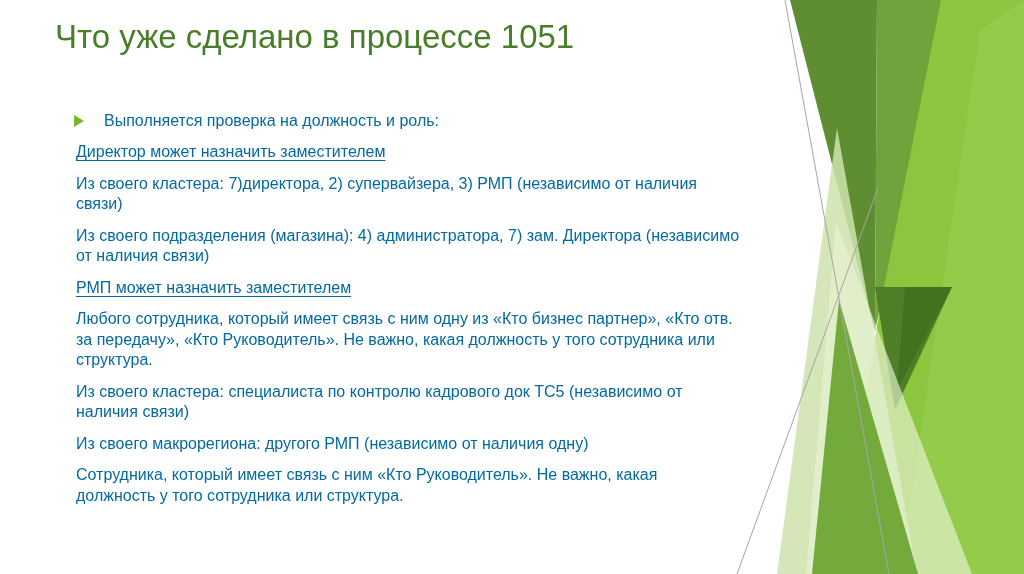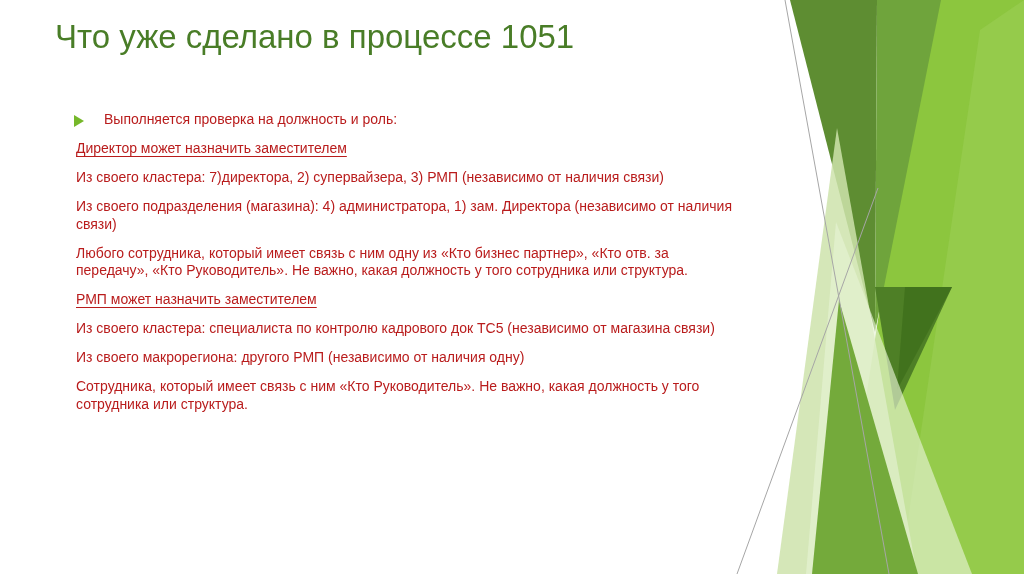--- a/index.html
+++ b/index.html
@@ -20,22 +20,22 @@
     text-align:left;
     color:#497D27;
     font-size:33px;
     line-height:1.26;
     z-index:2;
   }
   .content{
     position:absolute;
     top:111px;left:76px;width:664px;
     z-index:2;
-    color:#b91c1c;
-    font-size:14px;
+    color:#0369a1;
+    font-size:16px;
     line-height:1.28;
   }
   .para{margin:0 0 11px 0;}
   .para.underline{text-decoration:underline;text-underline-offset:3px;}
   .para.with-bullet{position:relative;padding-left:28px;}
   .bullet-tri{
     position:absolute;left:-2px;top:4px;
     width:0;height:0;
     border-left:10px solid #76B82A;
     border-top:6px solid transparent;
@@ -69,26 +69,26 @@
 
     <div class="para with-bullet">
       <span class="bullet-tri"></span>
       <span>Выполняется проверка на должность и роль:</span>
     </div>
 
     <div class="para underline">Директор может назначить заместителем</div>
 
     <div class="para">Из своего кластера: 7)директора,  2) супервайзера, 3) РМП (независимо от наличия связи)</div>
 
-    <div class="para">Из своего подразделения (магазина): 4) администратора,  1) зам. Директора (независимо от наличия связи)</div>
+    <div class="para">Из своего подразделения (магазина): 4) администратора,  7) зам. Директора (независимо от наличия связи)</div>
+
+    <div class="para underline">РМП может назначить заместителем</div>
 
     <div class="para">Любого сотрудника, который имеет связь с ним одну из «Кто бизнес партнер», «Кто отв. за передачу», «Кто Руководитель». Не важно, какая должность у того сотрудника или структура.</div>
 
-    <div class="para underline">РМП может назначить заместителем</div>
-
-    <div class="para">Из своего кластера: специалиста по контролю кадрового док ТС5 (независимо от магазина связи)</div>
+    <div class="para">Из своего кластера: специалиста по контролю кадрового док ТС5 (независимо от наличия связи)</div>
 
     <div class="para">Из своего макрорегиона: другого РМП (независимо от наличия одну)</div>
 
     <div class="para">Сотрудника, который имеет связь с ним «Кто Руководитель». Не важно, какая должность у того сотрудника или структура.</div>
 
   </div>
 </div>
 
 </body></html>

